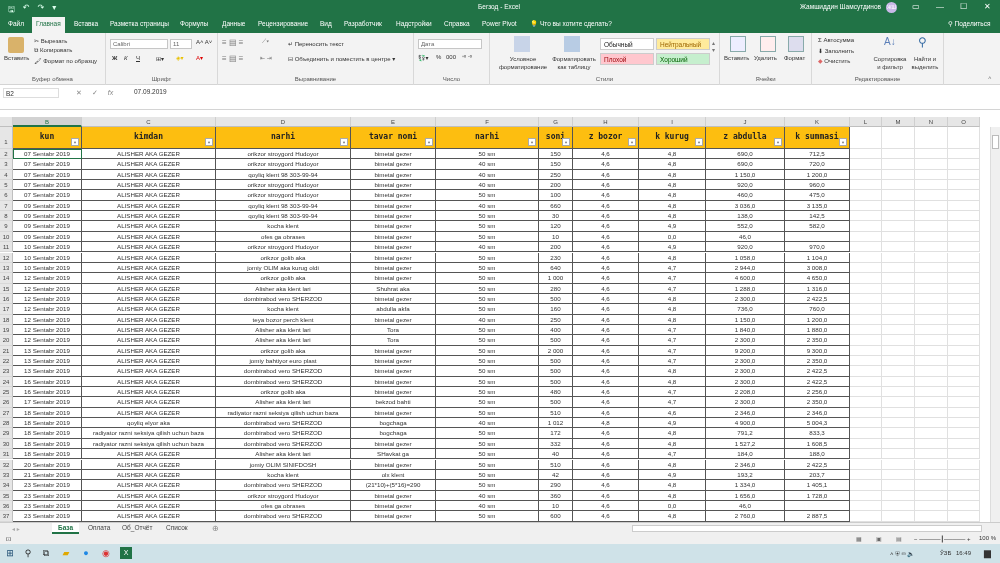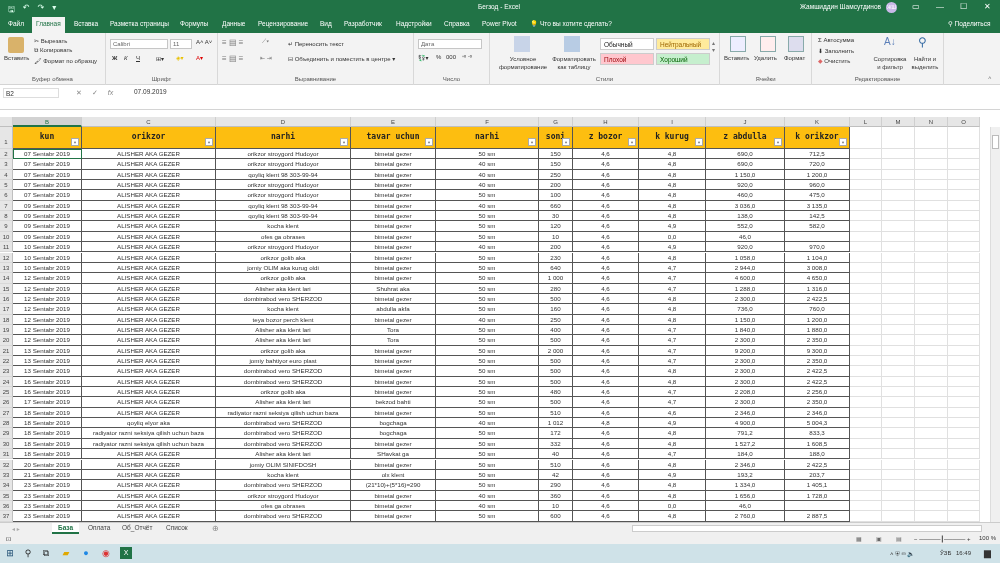--- a/index.html
+++ b/index.html
@@ -171,29 +171,29 @@
     <div class="colhdr" style="left:573px;width:66px">H</div>
     <div class="colhdr" style="left:639px;width:67px">I</div>
     <div class="colhdr" style="left:706px;width:79px">J</div>
     <div class="colhdr" style="left:785px;width:65px">K</div>
     <div class="colhdr" style="left:850px;width:32px">L</div>
     <div class="colhdr" style="left:882px;width:33px">M</div>
     <div class="colhdr" style="left:915px;width:33px">N</div>
     <div class="colhdr" style="left:948px;width:32px">O</div>
     <div class="rowhdr" style="top:10px;height:22px;line-height:30px">1</div>
     <div class="hcell" style="left:13px;width:69px"><span>kun</span><span class="dd">▾</span></div>
-    <div class="hcell" style="left:82px;width:134px"><span>orikzor</span><span class="dd">▾</span></div>
+    <div class="hcell" style="left:82px;width:134px"><span>kimdan</span><span class="dd">▾</span></div>
     <div class="hcell" style="left:216px;width:135px"><span>narhi</span><span class="dd">▾</span></div>
-    <div class="hcell" style="left:351px;width:85px"><span>tavar uchun</span><span class="dd">▾</span></div>
+    <div class="hcell" style="left:351px;width:85px"><span>tavar nomi</span><span class="dd">▾</span></div>
     <div class="hcell" style="left:436px;width:103px"><span>narhi</span><span class="dd">▾</span></div>
     <div class="hcell" style="left:539px;width:34px"><span>soni</span><span class="dd">▾</span></div>
     <div class="hcell" style="left:573px;width:66px"><span>z bozor</span><span class="dd">▾</span></div>
     <div class="hcell" style="left:639px;width:67px"><span>k kurug</span><span class="dd">▾</span></div>
     <div class="hcell" style="left:706px;width:79px"><span>z abdulla</span><span class="dd">▾</span></div>
-    <div class="hcell" style="left:785px;width:65px"><span>k orikzor</span><span class="dd">▾</span></div>
+    <div class="hcell" style="left:785px;width:65px"><span>k summasi</span><span class="dd">▾</span></div>
     <div class="ecell" style="left:850px;width:32px;top:10px;height:22px"></div>
     <div class="ecell" style="left:882px;width:33px;top:10px;height:22px"></div>
     <div class="ecell" style="left:915px;width:33px;top:10px;height:22px"></div>
     <div class="ecell" style="left:948px;width:32px;top:10px;height:22px"></div>
     <div class="rowhdr" style="top:32px;height:10.35px;line-height:10.35px">2</div>
     <div class="cell" style="left:13px;width:69px;top:32px;height:10.35px;line-height:10.35px;outline:1.5px solid #217346;outline-offset:-1px">07 Sentabr 2019</div>
     <div class="cell" style="left:82px;width:134px;top:32px;height:10.35px;line-height:10.35px">ALISHER AKA GEZER</div>
     <div class="cell" style="left:216px;width:135px;top:32px;height:10.35px;line-height:10.35px">orikzor stroygord Hudoyor</div>
     <div class="cell" style="left:351px;width:85px;top:32px;height:10.35px;line-height:10.35px">bimetal gezer</div>
     <div class="cell" style="left:436px;width:103px;top:32px;height:10.35px;line-height:10.35px">50 sm</div>

